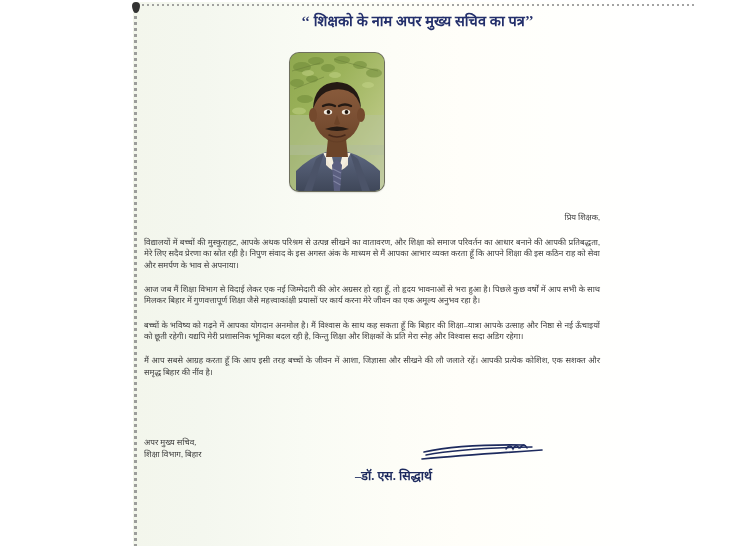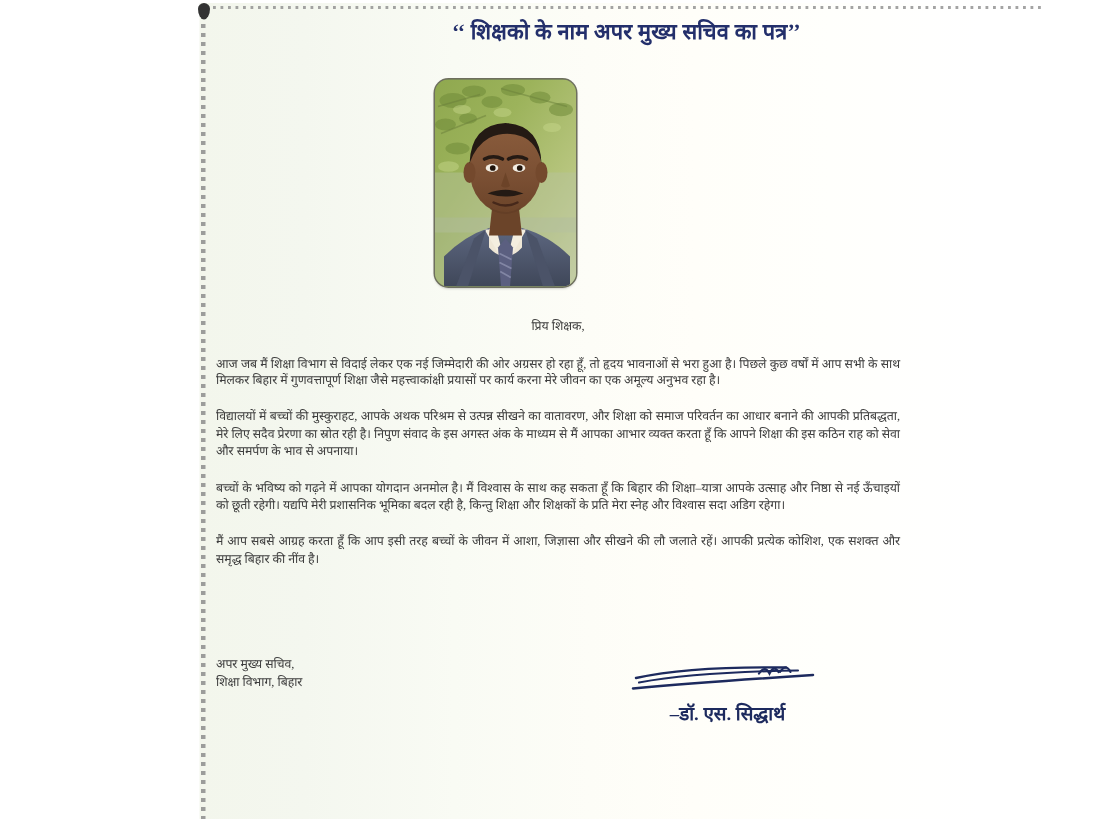--- a/index.html
+++ b/index.html
@@ -116,21 +116,21 @@
     left: 144px;
     top: 212px;
     width: 456px;
     color: #3c3c3c;
     font-family: "Liberation Serif", serif;
     font-size: 8.2px;
     line-height: 11.6px;
   }
   .greeting {
     margin: 0 0 13px 0;
-    text-align: center;
+    text-align: right;
   }
   .para {
     margin: 0 0 12.5px 0;
     text-align: justify;
     text-justify: inter-word;
   }
 
   
   #signoff {
     position: absolute;
@@ -142,21 +142,20 @@
     line-height: 11.6px;
   }
   #signoff div { white-space: nowrap; }
 
   
   #sig-block {
     position: absolute;
     left: 355px;
     top: 440px;
     width: 260px;
-    text-align: center;
   }
   #sig-mark {
     display: block;
     margin: 0 auto;
     width: 130px;
     height: 26px;
   }
   #sig-name {
     margin-top: 1px;
     color: #1d2a5e;
@@ -271,22 +270,22 @@
       <path d="M35 76 Q47 71 59 76 Q47 80 35 76 Z" fill="#241a14"></path>
 
       <path d="M39 82 Q47 86 55 82" stroke="#46281a" stroke-width="1.6" fill="none" stroke-linecap="round"></path>
 
       <path d="M37 86 Q47 92 57 86" stroke="#5e3a23" stroke-width="1.2" fill="none" opacity="0.5"></path>
     </svg>
   </div>
 
   <div id="body-text">
     <p class="greeting">प्रिय शिक्षक,</p>
+    <p class="para">विद्यालयों में बच्चों की मुस्कुराहट, आपके अथक परिश्रम से उत्पन्न सीखने का वातावरण, और शिक्षा को समाज परिवर्तन का आधार बनाने की आपकी प्रतिबद्धता, मेरे लिए सदैव प्रेरणा का स्रोत रही है। निपुण संवाद के इस अगस्त अंक के माध्यम से मैं आपका आभार व्यक्त करता हूँ कि आपने शिक्षा की इस कठिन राह को सेवा और समर्पण के भाव से अपनाया।</p>
     <p class="para">आज जब मैं शिक्षा विभाग से विदाई लेकर एक नई जिम्मेदारी की ओर अग्रसर हो रहा हूँ, तो हृदय भावनाओं से भरा हुआ है। पिछले कुछ वर्षों में आप सभी के साथ मिलकर बिहार में गुणवत्तापूर्ण शिक्षा जैसे महत्त्वाकांक्षी प्रयासों पर कार्य करना मेरे जीवन का एक अमूल्य अनुभव रहा है।</p>
-    <p class="para">विद्यालयों में बच्चों की मुस्कुराहट, आपके अथक परिश्रम से उत्पन्न सीखने का वातावरण, और शिक्षा को समाज परिवर्तन का आधार बनाने की आपकी प्रतिबद्धता, मेरे लिए सदैव प्रेरणा का स्रोत रही है। निपुण संवाद के इस अगस्त अंक के माध्यम से मैं आपका आभार व्यक्त करता हूँ कि आपने शिक्षा की इस कठिन राह को सेवा और समर्पण के भाव से अपनाया।</p>
     <p class="para">बच्चों के भविष्य को गढ़ने में आपका योगदान अनमोल है। मैं विश्वास के साथ कह सकता हूँ कि बिहार की शिक्षा–यात्रा आपके उत्साह और निष्ठा से नई ऊँचाइयों को छूती रहेगी। यद्यपि मेरी प्रशासनिक भूमिका बदल रही है, किन्तु शिक्षा और शिक्षकों के प्रति मेरा स्नेह और विश्वास सदा अडिग रहेगा।</p>
     <p class="para">मैं आप सबसे आग्रह करता हूँ कि आप इसी तरह बच्चों के जीवन में आशा, जिज्ञासा और सीखने की लौ जलाते रहें। आपकी प्रत्येक कोशिश, एक सशक्त और समृद्ध बिहार की नींव है।</p>
   </div>
 
   <div id="signoff">
     <div>अपर मुख्य सचिव,</div>
     <div>शिक्षा विभाग, बिहार</div>
   </div>
 
   <div id="sig-block">

